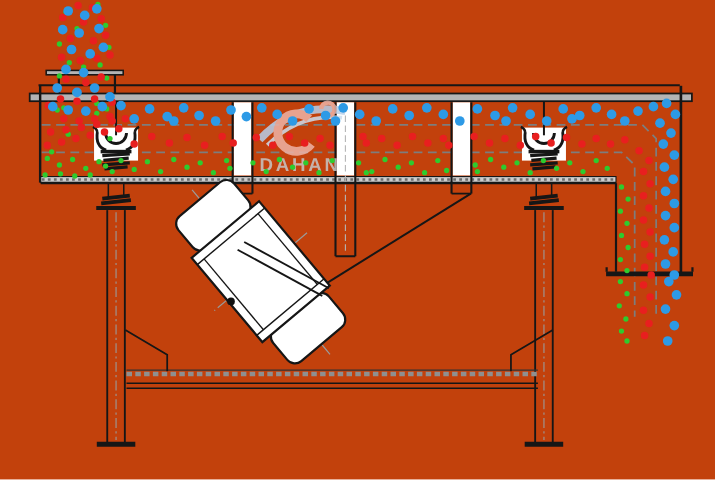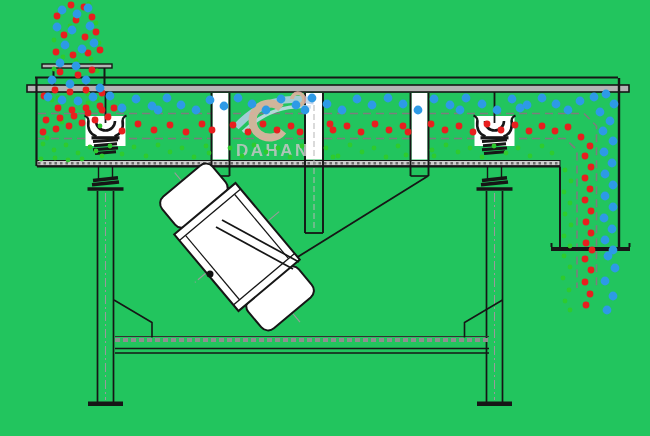--- a/index.html
+++ b/index.html
@@ -1,16 +1,16 @@
 <!DOCTYPE html>
 <html><head>
 <meta charset="utf-8">
 <style>
   html,body{margin:0;padding:0;background:#ffffff;}
-  .canvas{position:relative;width:650px;height:436px;background:#22c55e;overflow:hidden;
+  .canvas{position:relative;width:650px;height:436px;background:#c2410c;overflow:hidden;
           font-family:"Liberation Sans", sans-serif;}
   svg{display:block;}
   .wm-text{font-family:"Liberation Sans", sans-serif;font-weight:bold;font-size:17px;letter-spacing:2.5px;}
 </style>
 </head>
 <body>
 
 <div class="canvas">
 <svg viewBox="0 0 650 436" width="650" height="436" xmlns="http://www.w3.org/2000/svg">
 

